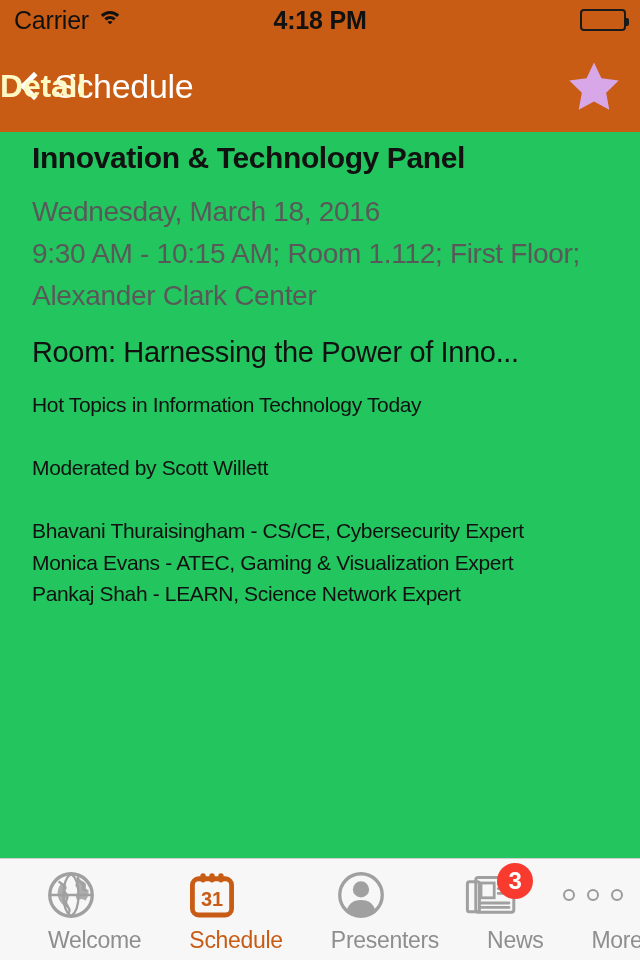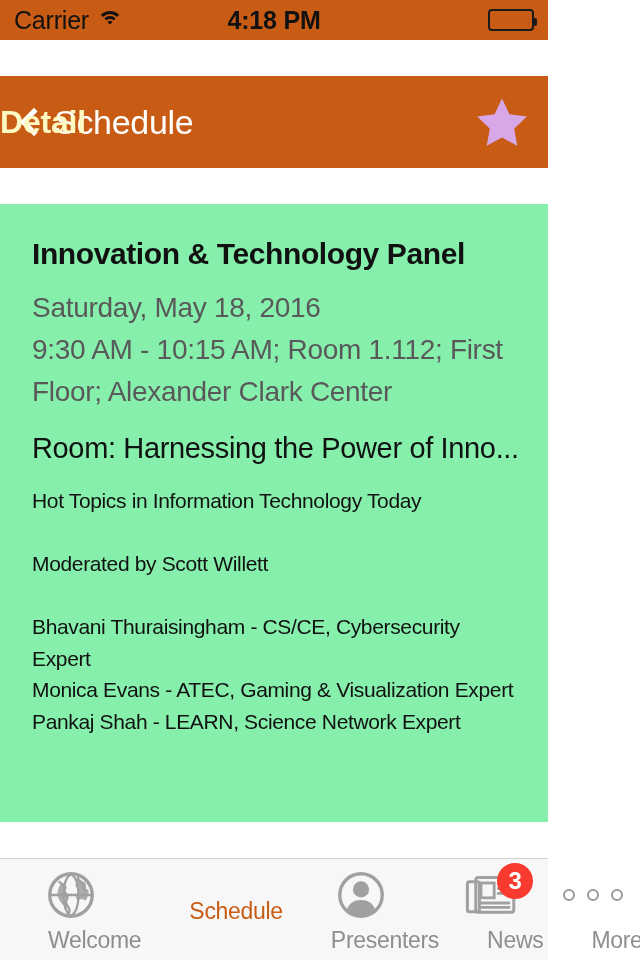--- a/index.html
+++ b/index.html
@@ -2,21 +2,21 @@
 <html><head>
 <meta charset="utf-8">
 <style>
   * { margin:0; padding:0; box-sizing:border-box; }
   html, body {
     width:640px; height:960px;
     font-family:"Liberation Sans", sans-serif;
     background:#ffffff;
     overflow:hidden;
   }
-  #app { position:relative; width:548px; height:960px; display:flex; flex-direction:column; background:#fff;gap:36px; }
+  #app { position:relative; width:640px; height:960px; display:flex; flex-direction:column; background:#fff; }
 
   
   .statusbar {
     height:40px; background:#C85C15; color:#000;
     display:flex; align-items:center; position:relative; flex:0 0 auto;
     padding:0 14px;
   }
   .sb-left { display:flex; align-items:center; gap:8px; }
   .sb-carrier { font-size:25px; letter-spacing:-0.2px; color:#111; }
   .wifi { width:26px; height:19px; position:relative; }
@@ -57,21 +57,21 @@
   .nav-title {
     position:absolute; left:0; right:0; text-align:left;
     font-size:32px; font-weight:bold; color:#fef9c3; letter-spacing:-0.2px;
     pointer-events:none;
   }
   .star-btn { margin-left:auto; cursor:pointer; display:flex; align-items:center; }
   .star { width:56px; height:54px; display:block; }
 
   
   .content {
-    flex:1 1 auto; background:#86efac; padding:32px 30px 0 32px;
+    flex:1 1 auto; background:#22c55e; padding:8px 30px 0 32px;
     overflow:hidden;
   }
   .ev-title {
     font-size:30px; font-weight:bold; color:#111; letter-spacing:-0.4px;
     line-height:1.18; margin-bottom:16px;
   }
   .ev-meta {
     font-size:28px; color:#595959; line-height:1.5; letter-spacing:-0.3px;
     margin-bottom:14px;
   }
@@ -141,21 +141,21 @@
     <div class="star-btn">
       <svg class="star" viewBox="0 0 24 24">
         <polygon points="12,1.5 15.3,8.6 23,9.6 17.4,15 18.8,22.6 12,18.9 5.2,22.6 6.6,15 1,9.6 8.7,8.6" fill="#D7A7E8"></polygon>
       </svg>
     </div>
   </div>
 
   <div class="content">
     <div class="ev-title">Innovation &amp; Technology Panel</div>
     <div class="ev-meta">
-      <div>Saturday, May 18, 2016</div>
+      <div>Wednesday, March 18, 2016</div>
       <div>9:30 AM - 10:15 AM; Room 1.112; First Floor; Alexander Clark Center</div>
     </div>
     <div class="ev-track">Room: Harnessing the Power of Inno...</div>
     <div class="ev-body">Hot Topics in Information Technology Today
 
 Moderated by Scott Willett
 
 Bhavani Thuraisingham - CS/CE, Cybersecurity Expert
 Monica Evans - ATEC, Gaming &amp; Visualization Expert
 Pankaj Shah - LEARN, Science Network Expert</div>
@@ -170,20 +170,29 @@
           <path d="M12 1.8 C7.2 5 7.2 19 12 22.2 M12 1.8 C16.8 5 16.8 19 12 22.2 M2 12 H22" fill="none" stroke="#A0A0A0" stroke-width="1.1"></path>
           <path d="M6 5.5 q2.6 1.4 3.3 3.3 q-1.2 1.4 .2 2.6 q1.4 1.1 .4 3 q-.9 1.8 .7 3.4 q1.2 1.2 .3 3 M15.4 3.2 q-.6 2 1.1 2.6 q2 .7 1.4 2.6 q-.5 1.6 1.6 1.4" fill="none" stroke="#A0A0A0" stroke-width="1.1"></path>
           <path d="M7.4 6.1 q2 .4 2.6 2.2 q-1.4 .9 -.3 2.2 q1.2 1.3 .1 2.7 q-1 1.3 .4 2.6 q1.1 1.1 .5 2.6 q-3.6 -1.6 -4.9 -5.3 q-1 -3.2 1.6 -7z" fill="#A0A0A0" opacity=".85"></path>
           <path d="M15.6 3.6 q1 1.5 2.4 2 q1.6 .6 1.2 2.4 q-.3 1.3 1.2 1.5 q.3 3 -1.5 5.3 q-1.4 -1.4 -2.6 -.6 q-1.2 .8 -1.8 -.7 q-.6 -1.6 .7 -2.7 q1.2 -1 -.3 -2.2 q-1.4 -1.1 -.4 -2.4 q.7 -1 1.1 -2.6z" fill="#A0A0A0" opacity=".85"></path>
         </svg>
       </span>
       <span class="tab-label">Welcome</span>
     </div>
 
     <div class="tab active">
+      <span class="tab-icon">
+        <svg width="50" height="50" viewBox="0 0 24 24">
+          <rect x="2.6" y="4.2" width="18.8" height="17.4" rx="3" ry="3" fill="none" stroke="#C85C15" stroke-width="2.3"></rect>
+          <rect x="6.4" y="1.6" width="2.6" height="4.4" rx="1.3" fill="#C85C15"></rect>
+          <rect x="10.7" y="1.6" width="2.6" height="4.4" rx="1.3" fill="#C85C15"></rect>
+          <rect x="15" y="1.6" width="2.6" height="4.4" rx="1.3" fill="#C85C15"></rect>
+          <text x="12" y="17.2" text-anchor="middle" font-family="Liberation Sans, sans-serif" font-size="9.6" font-weight="bold" fill="#C85C15">31</text>
+        </svg>
+      </span>
       <span class="tab-label">Schedule</span>
     </div>
 
     <div class="tab">
       <span class="tab-icon">
         <svg width="50" height="50" viewBox="0 0 24 24">
           <circle cx="12" cy="12" r="10.2" fill="none" stroke="#A0A0A0" stroke-width="1.6"></circle>
           <circle cx="12" cy="9.3" r="3.9" fill="#A0A0A0"></circle>
           <path d="M4.9 20.4 q1.1 -6 7.1 -6 q6 0 7.1 6 q-3 2 -7.1 2 q-4.1 0 -7.1 -2z" fill="#A0A0A0"></path>
         </svg>

